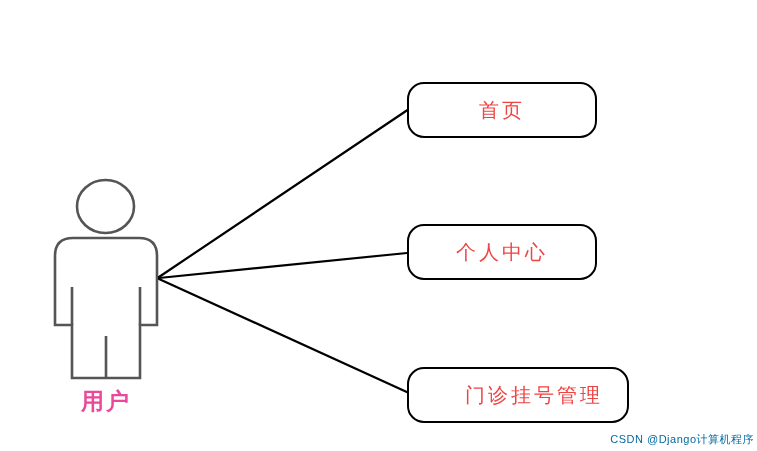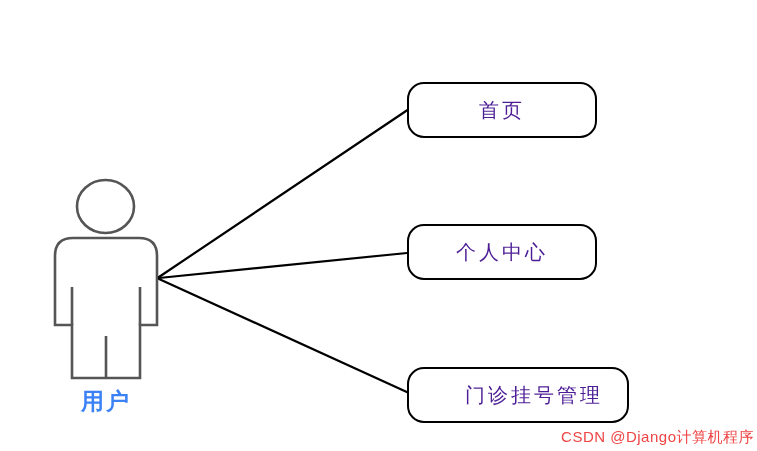--- a/index.html
+++ b/index.html
@@ -30,42 +30,42 @@
     background: #ffffff;
     display: flex;
     align-items: center;
     justify-content: center;
     box-sizing: content-box;
   }
   .usecase span {
     font-family: "DejaVu Serif", "Liberation Serif", serif;
     font-size: 20px;
     letter-spacing: 3px;
-    color: #4c1d95;
+    color: #ef4444;
     white-space: nowrap;
   }
   .actor-label {
     position: absolute;
     left: 56px;
     top: 386px;
     width: 100px;
     text-align: center;
     font-family: "DejaVu Sans", "Liberation Sans", sans-serif;
     font-weight: bold;
     font-size: 23px;
     letter-spacing: 2px;
-    color: #3b82f6;
+    color: #ec4899;
   }
   .watermark {
     position: absolute;
     right: 3px;
     bottom: 4px;
     font-family: "Liberation Sans", sans-serif;
-    font-size: 15px;
-    color: #ef4444;
+    font-size: 11px;
+    color: #0369a1;
     letter-spacing: 0.5px;
   }
 </style>
 </head>
 <body>
 
 <div class="canvas">
 
   <svg class="diagram-svg" width="757" height="451" viewBox="0 0 757 451">
 

